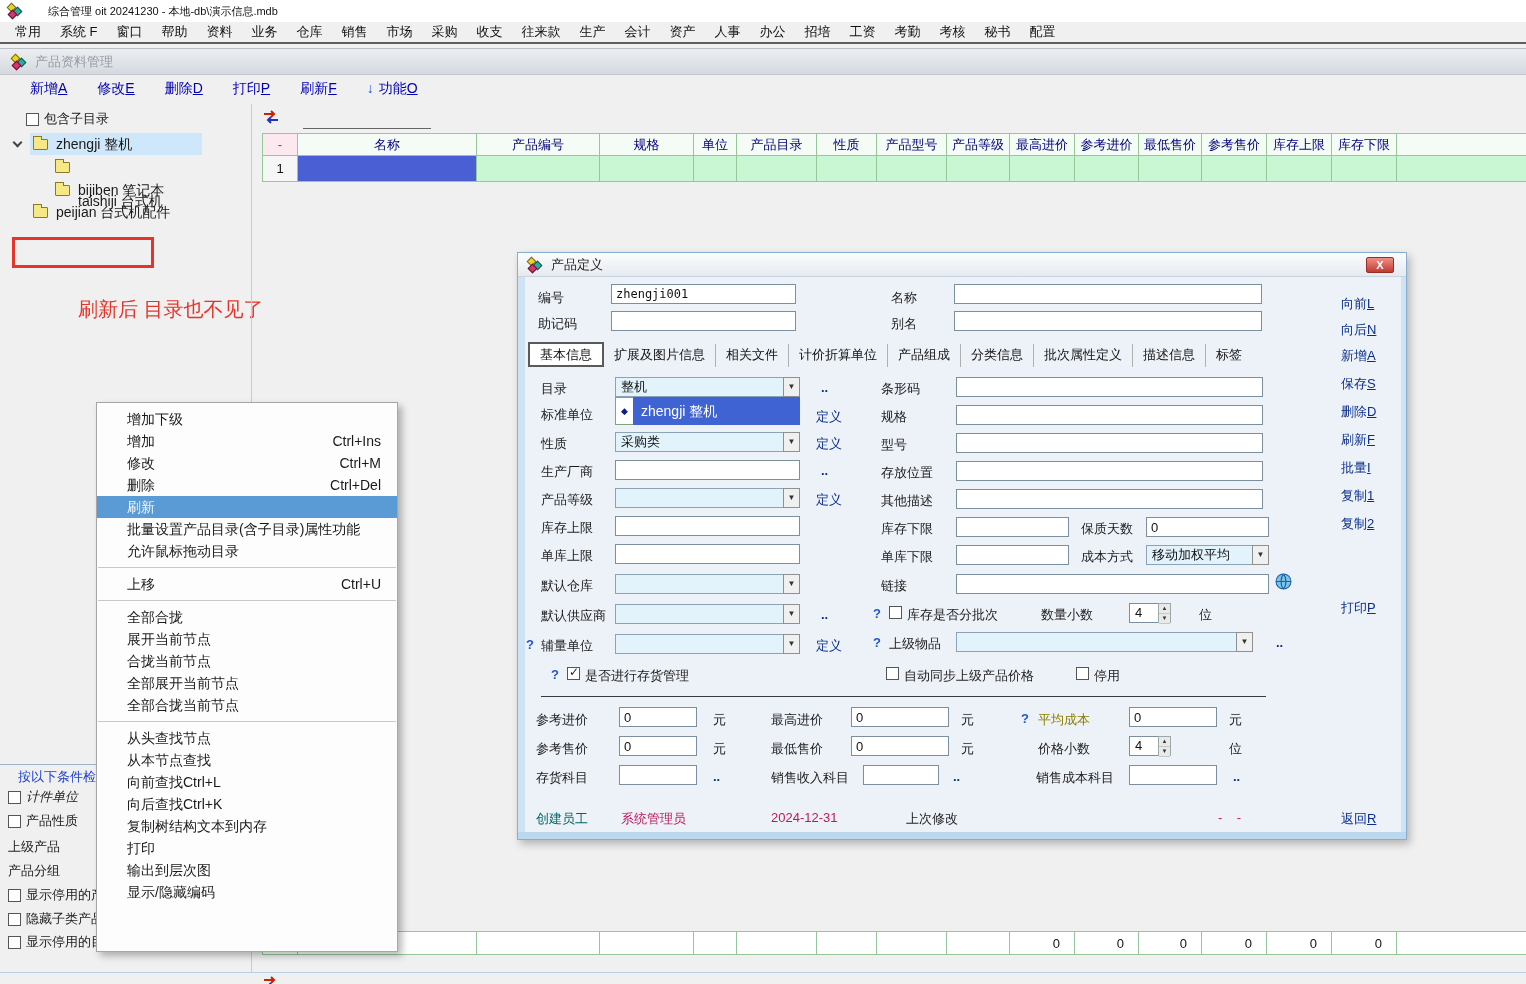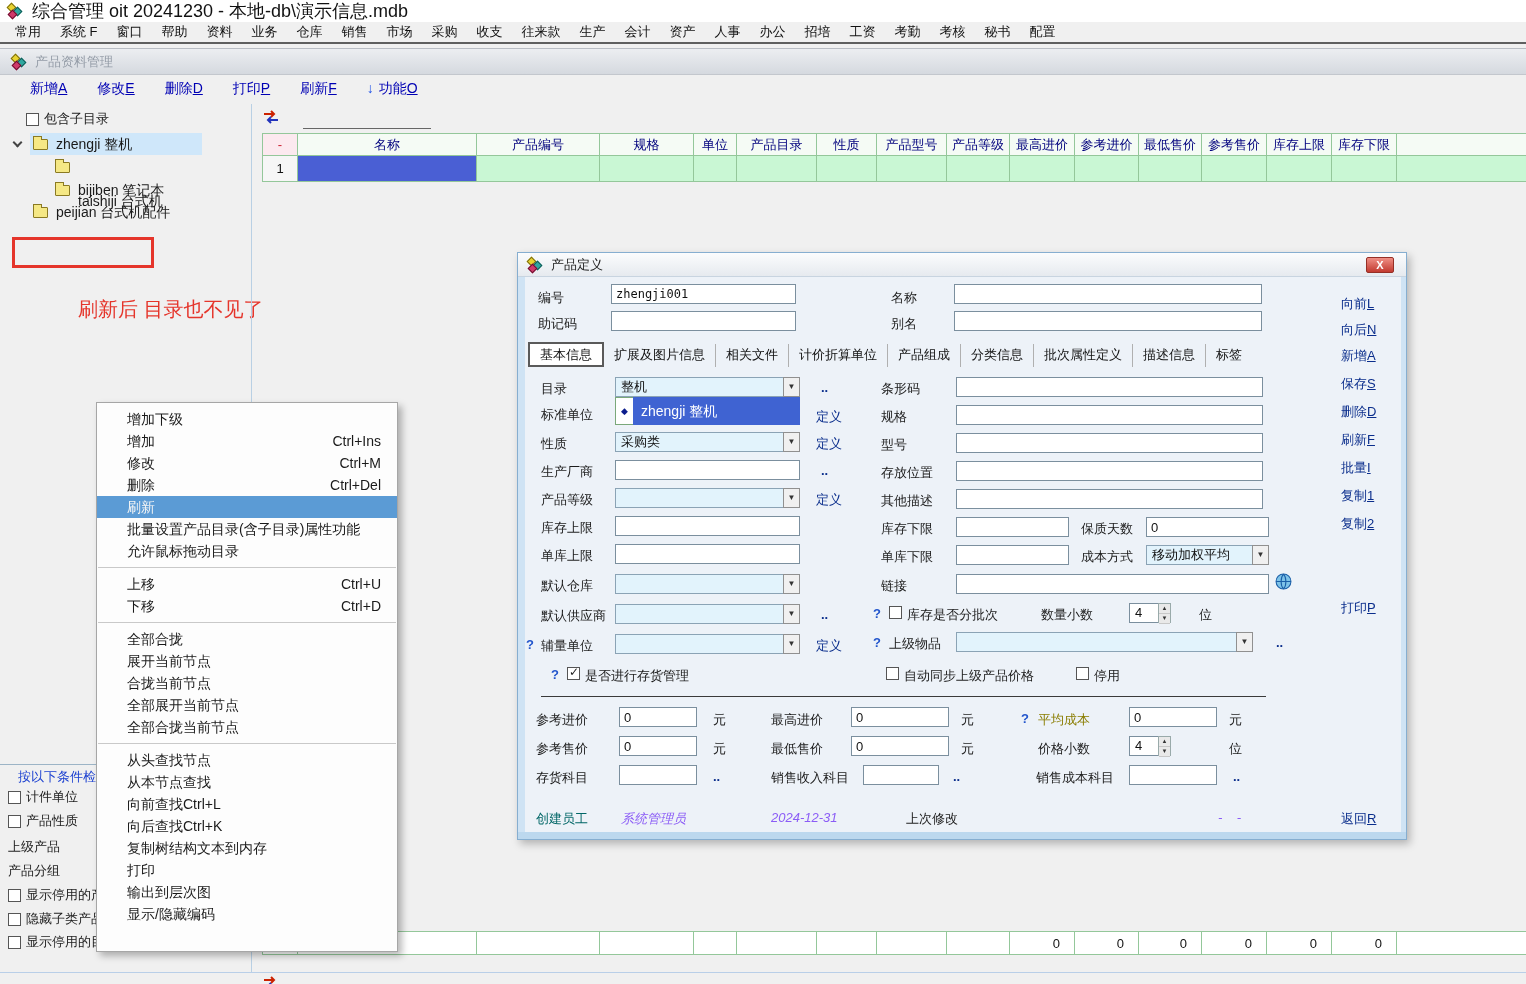--- a/index.html
+++ b/index.html
@@ -3,21 +3,21 @@
 <meta charset="utf-8">
 <style>
   *{box-sizing:border-box;margin:0;padding:0;}
   html,body{background:#d8d8d8;}
   body{font-family:"Liberation Sans","DejaVu Sans",sans-serif;}
   .screen{position:relative;width:1526px;height:984px;background:#f0f0f0;overflow:hidden;}
   .abs{position:absolute;}
   .lbl{font-size:13px;color:#1c1c1c;white-space:nowrap;}
   
   .titlebar{position:absolute;top:0;left:0;width:100%;height:22px;background:#fff;display:flex;align-items:center;padding-left:6px;}
-  .titlebar .title{font-size:18px;color:#111;margin-left:8px;white-space:nowrap;}
+  .titlebar .title{font-size:11px;color:#111;margin-left:24px;white-space:nowrap;}
   .appicon{position:relative;width:18px;height:16px;}
   .appicon i{position:absolute;width:7px;height:7px;transform:rotate(45deg);}
   .appicon .d1{left:2px;top:1px;background:#e8d431;border:1px solid #7a6c10;}
   .appicon .d2{left:8px;top:5px;background:#2fa8a0;border:1px solid #115b56;}
   .appicon .d3{left:3px;top:8px;background:#d03a6a;border:1px solid #6d1030;}
   
   .menubar{position:absolute;top:22px;left:0;width:100%;height:22px;background:#f0f0f0;display:flex;align-items:center;gap:13px;padding-left:12px;border-bottom:2px solid #5f5f5f;}
   .menubar span{font-size:13px;color:#111;white-space:nowrap;padding:0 3px;}
   
   .mdicap{position:absolute;top:48px;left:0;width:100%;height:27px;background:linear-gradient(#eceef1,#d5d9df);border-top:1px solid #b9bdc4;border-bottom:1px solid #c3c7cd;display:flex;align-items:center;padding-left:10px;}
@@ -81,21 +81,21 @@
   .ddopen{position:absolute;left:97px;top:144px;width:185px;height:28px;display:flex;}
   .ddgut{width:18px;background:#fff;border:1px solid #7aa87a;border-right:none;color:#0b1c8c;font-size:9px;text-align:center;line-height:27px;}
   .dditem{flex:1;background:#3f63d2;color:#fff;font-size:14px;line-height:28px;padding-left:8px;white-space:nowrap;}
   .spin{position:absolute;width:42px;height:20px;background:#fff;border:1px solid #7b8f9e;font-size:13px;line-height:18px;padding-left:5px;color:#111;}
   .spin .btns{position:absolute;right:-1px;top:-1px;width:13px;height:20px;border:1px solid #9aa;display:flex;flex-direction:column;}
   .spin .btns span{flex:1;background:#e9e9e9;font-size:6px;line-height:9px;text-align:center;color:#333;border-bottom:1px solid #c8c8c8;}
   .sbtn{position:absolute;left:823px;font-size:13px;color:#0b2e8c;white-space:nowrap;}
   .sbtn .k{text-decoration:underline;}
   .sep{position:absolute;left:23px;top:443px;width:725px;border-top:1px solid #3a3a3a;}
   .olive{color:#8a7d00;}
-  .teal{color:#8b5cf6;font-style:italic;}
+  .teal{color:#be185d;}
   .cklabel{position:absolute;font-size:13px;color:#1c1c1c;white-space:nowrap;}
 </style>
 </head>
 <body>
 
 <div class="screen">
 
   <div class="titlebar">
     <span class="appicon">
         <i class="d1"></i>
@@ -163,21 +163,21 @@
   <span class="folder" style="left:55px;top:185px;"></span>
   <span class="node" style="left:78px;top:182px;">bijiben 笔记本</span>
   <span class="folder" style="left:33px;top:207px;"></span>
   <span class="node" style="left:56px;top:204px;">peijian 台式机配件</span>
 
   <div class="redbox"></div>
   <div class="rednote">刷新后 目录也不见了</div>
 
   <div class="fdivider"></div>
   <div class="ftitle">按以下条件检</div>
-  <div class="fitem" style="top:788px;">
+  <div class="fitem" style="top:788px;font-style:italic;">
       <span class="cb"></span>
       <span>计件单位</span>
     </div>
   <div class="fitem" style="top:812px;">
       <span class="cb"></span>
       <span>产品性质</span>
     </div>
   <div class="fitem" style="top:838px;">
       <span>上级产品</span>
     </div>
@@ -483,24 +483,20 @@
       </div>
     <div class="mi">
         <span>允许鼠标拖动目录</span>
         <span class="sc"></span>
       </div>
     <hr class="msep">
     <div class="mi">
         <span>上移</span>
         <span class="sc">Ctrl+U</span>
       </div>
-    <div class="mi">
-        <span>下移</span>
-        <span class="sc">Ctrl+D</span>
-      </div>
     <hr class="msep">
     <div class="mi">
         <span>全部合拢</span>
         <span class="sc"></span>
       </div>
     <div class="mi">
         <span>展开当前节点</span>
         <span class="sc"></span>
       </div>
     <div class="mi">

